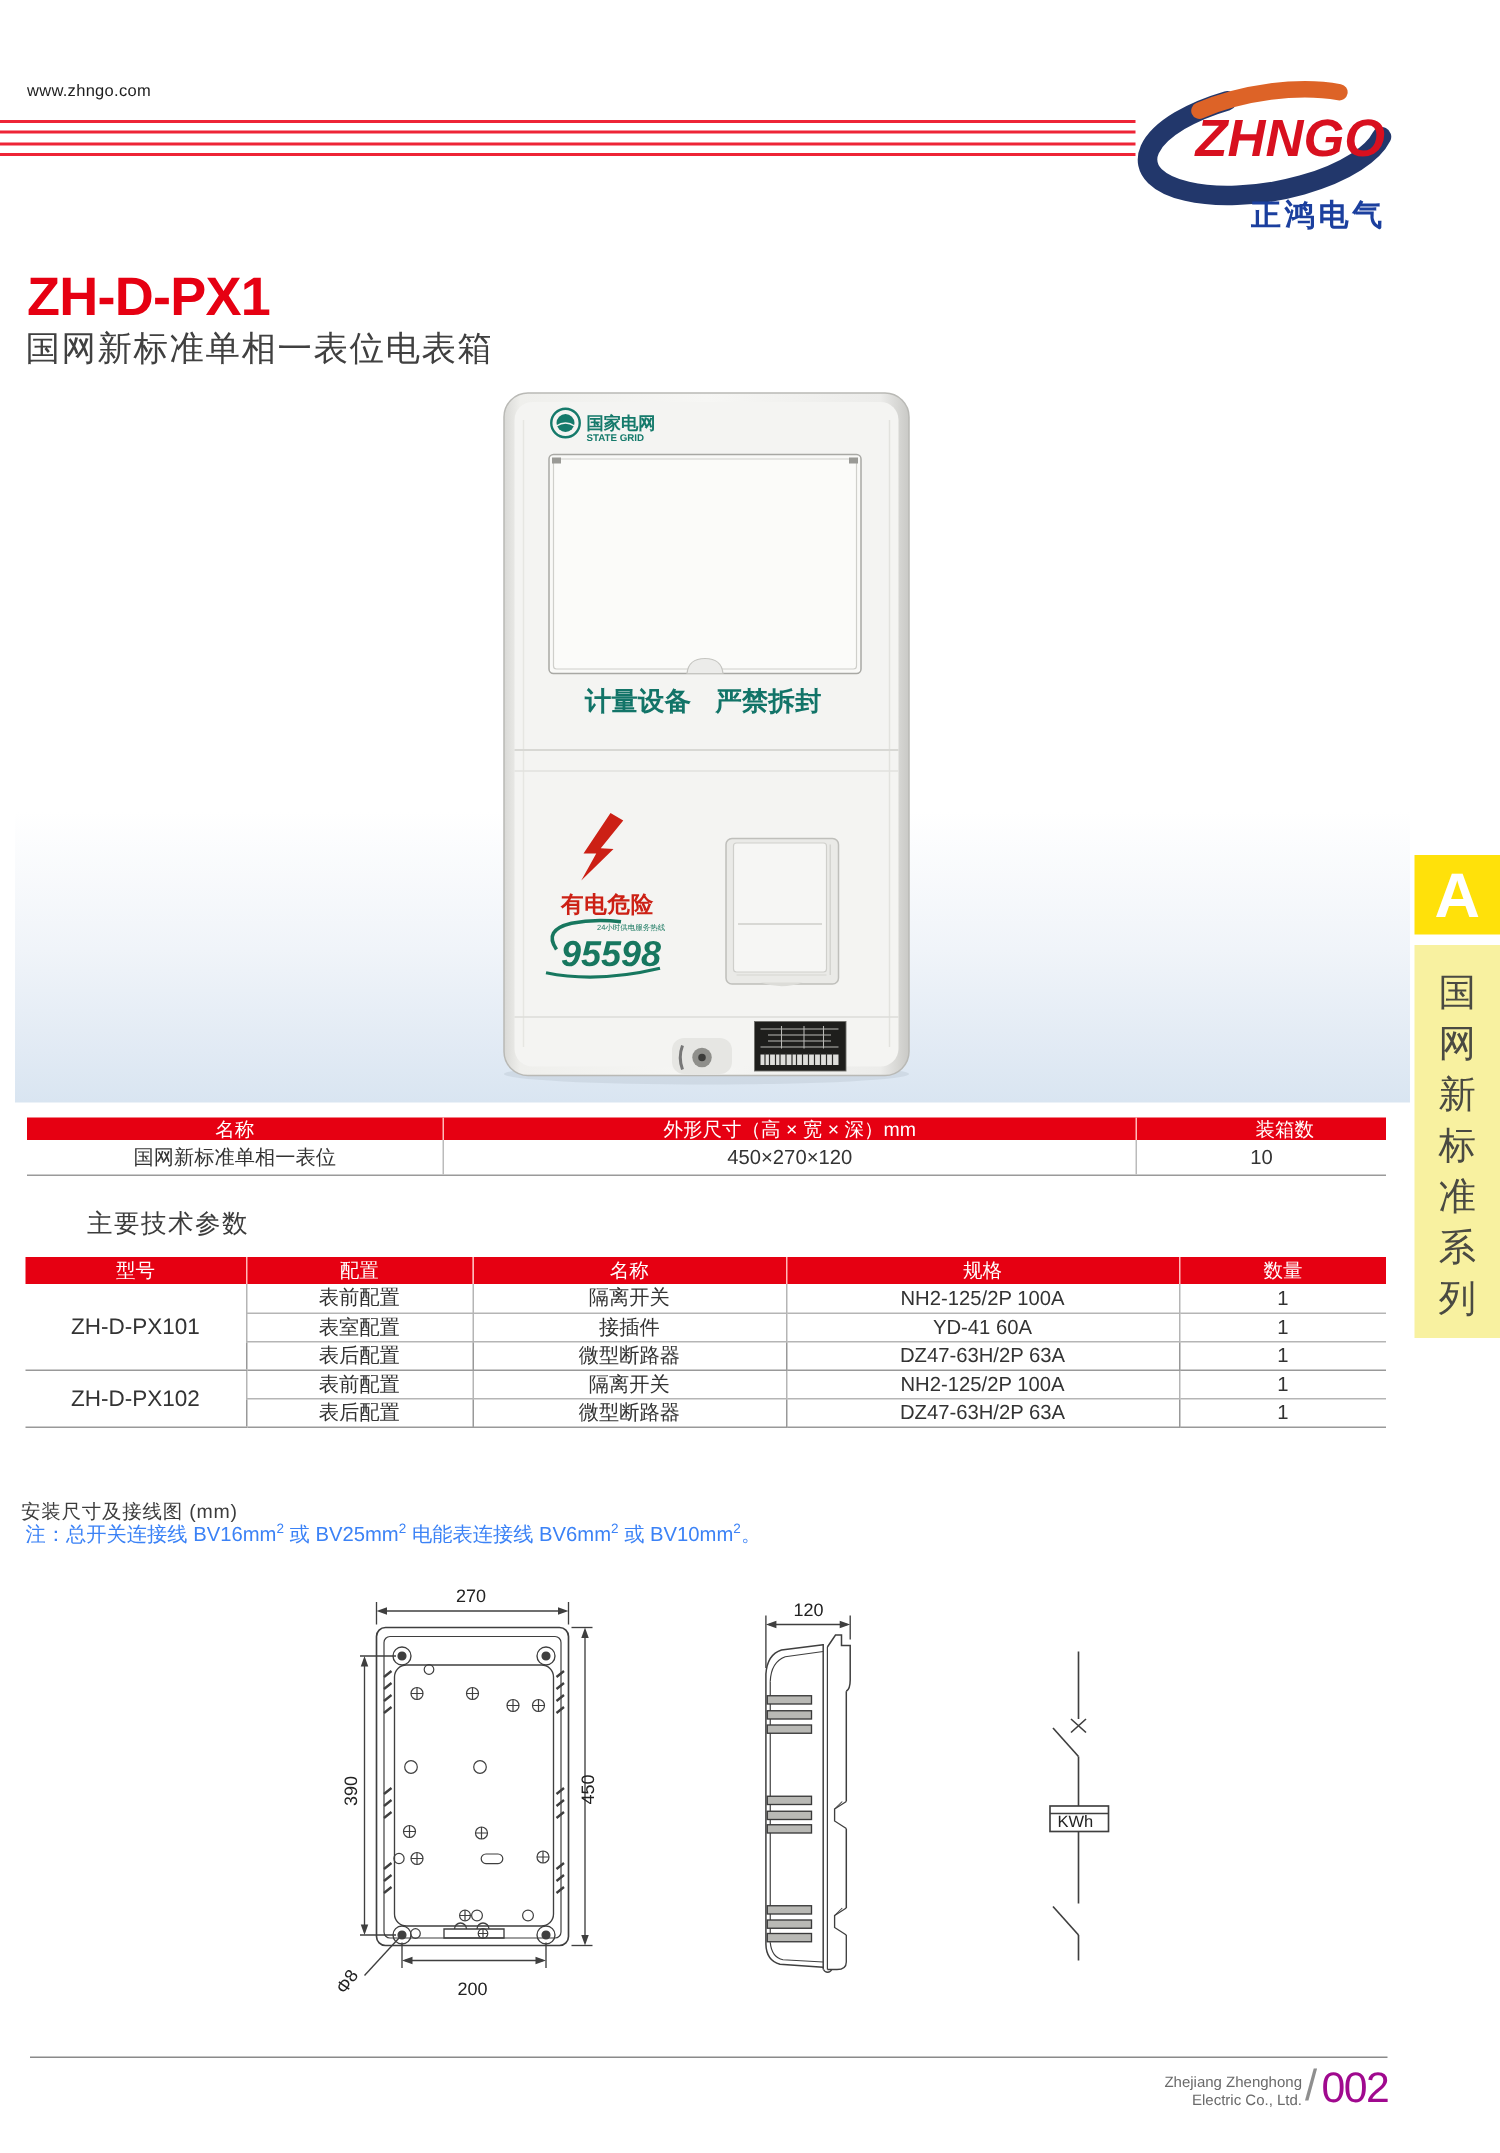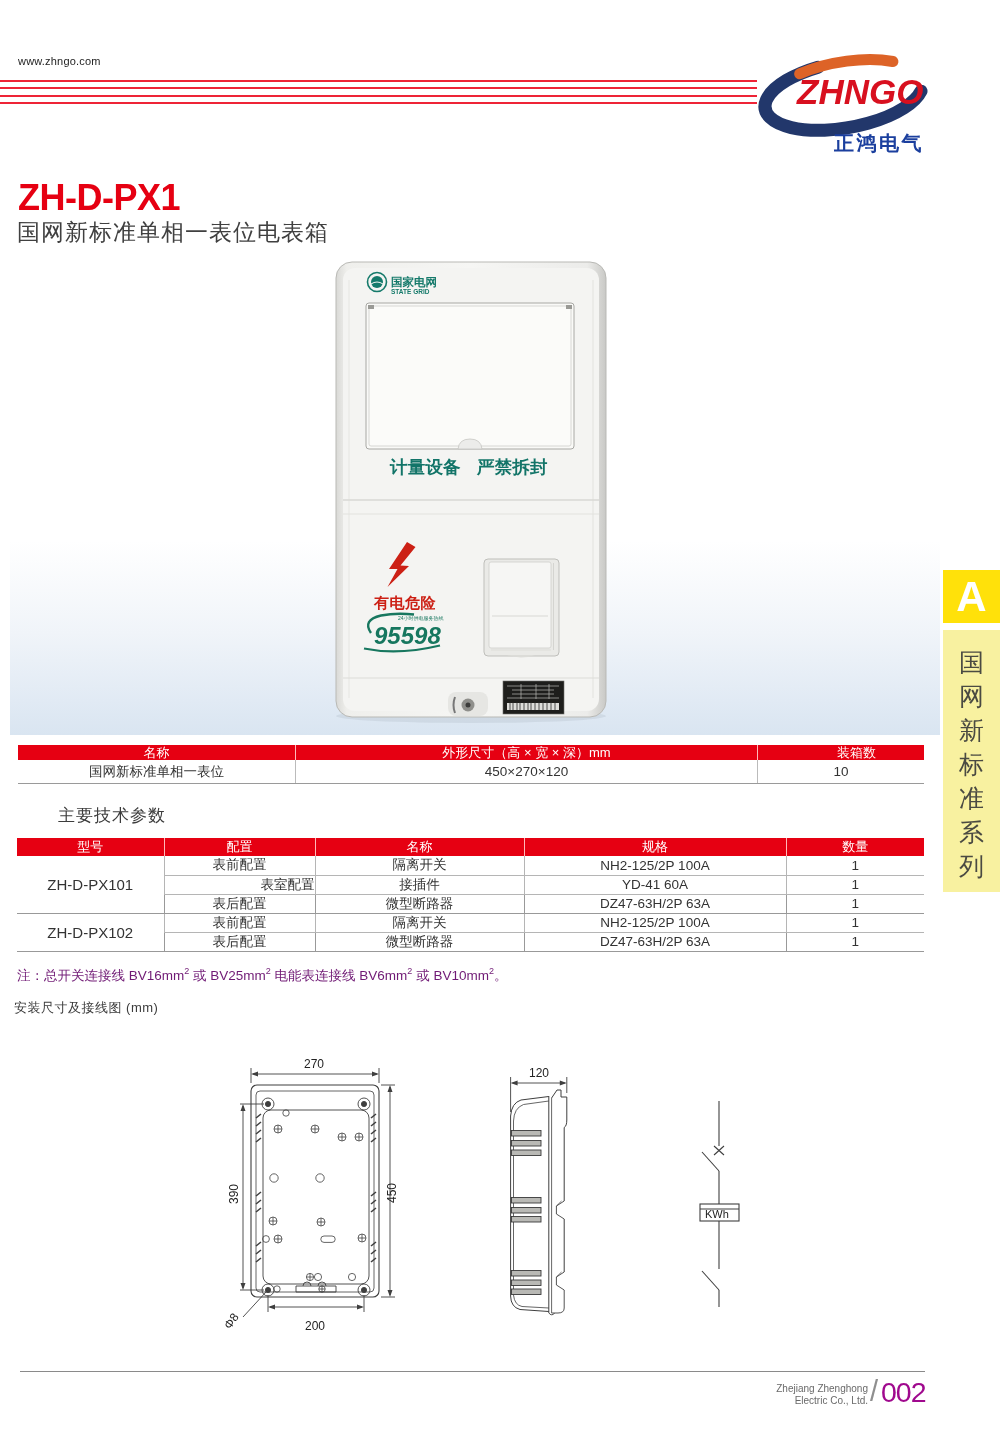--- a/index.html
+++ b/index.html
@@ -170,21 +170,21 @@
     <td style="text-align:center;border-left:1px solid #ffb9b9;">数量</td>
   </tr>
   <tr style="height:19px;">
     <td rowspan="3" style="text-align:center;border-bottom:1px solid #999;font-size:15px;">ZH-D-PX101</td>
     <td style="text-align:center;border:1px solid #b5b5b5;border-top:none;">表前配置</td>
     <td style="text-align:center;border:1px solid #b5b5b5;border-top:none;border-left:none;">隔离开关</td>
     <td style="text-align:center;border:1px solid #b5b5b5;border-top:none;border-left:none;">NH2-125/2P 100A</td>
     <td style="text-align:center;border-bottom:1px solid #b5b5b5;">1</td>
   </tr>
   <tr style="height:18px;">
-    <td style="text-align:right;border:1px solid #b5b5b5;border-top:none;">表室配置</td>
+    <td style="text-align:center;border:1px solid #b5b5b5;border-top:none;">表室配置</td>
     <td style="text-align:center;border:1px solid #b5b5b5;border-top:none;border-left:none;">接插件</td>
     <td style="text-align:center;border:1px solid #b5b5b5;border-top:none;border-left:none;">YD-41 60A</td>
     <td style="text-align:center;border-bottom:1px solid #b5b5b5;">1</td>
   </tr>
   <tr style="height:18px;">
     <td style="text-align:center;border:1px solid #999;border-top:none;border-bottom:1px solid #999;">表后配置</td>
     <td style="text-align:center;border:1px solid #999;border-top:none;border-left:none;">微型断路器</td>
     <td style="text-align:center;border:1px solid #999;border-top:none;border-left:none;">DZ47-63H/2P 63A</td>
     <td style="text-align:center;border-bottom:1px solid #999;">1</td>
   </tr>
@@ -198,21 +198,21 @@
   <tr style="height:18px;">
     <td style="text-align:center;border:1px solid #999;border-top:none;">表后配置</td>
     <td style="text-align:center;border:1px solid #999;border-top:none;border-left:none;">微型断路器</td>
     <td style="text-align:center;border:1px solid #999;border-top:none;border-left:none;">DZ47-63H/2P 63A</td>
     <td style="text-align:center;border-bottom:1px solid #999;">1</td>
   </tr>
 </tbody>
     </table>
 </div>
 
-<div class="abs" style="left:17px;top:966px;font-size:13.5px;color:#701a75;">注：总开关连接线 BV16mm<sup style="font-size:9px;">2</sup> 或 BV25mm<sup style="font-size:9px;">2</sup> 电能表连接线 BV6mm<sup style="font-size:9px;">2</sup> 或 BV10mm<sup style="font-size:9px;">2</sup>。</div>
+<div class="abs" style="left:17px;top:1014px;font-size:13.5px;color:#3b82f6;">注：总开关连接线 BV16mm<sup style="font-size:9px;">2</sup> 或 BV25mm<sup style="font-size:9px;">2</sup> 电能表连接线 BV6mm<sup style="font-size:9px;">2</sup> 或 BV10mm<sup style="font-size:9px;">2</sup>。</div>
 
 <div class="abs" style="left:14px;top:999px;font-size:13px;color:#3c3c3c;letter-spacing:0.5px;">安装尺寸及接线图 (mm)</div>
 
 <svg class="abs" style="left:120px;top:1040px;" width="680" height="310" viewBox="120 1040 680 310">
   <g fill="none" stroke="#3f3f3f" stroke-width="1.1">
 
     <rect x="251" y="1085" width="128" height="212" rx="6"></rect>
     <rect x="256" y="1091" width="118" height="201" rx="4" stroke-width="0.8"></rect>
 
     <rect x="263" y="1110" width="106" height="174" rx="8" stroke-width="0.9"></rect>

